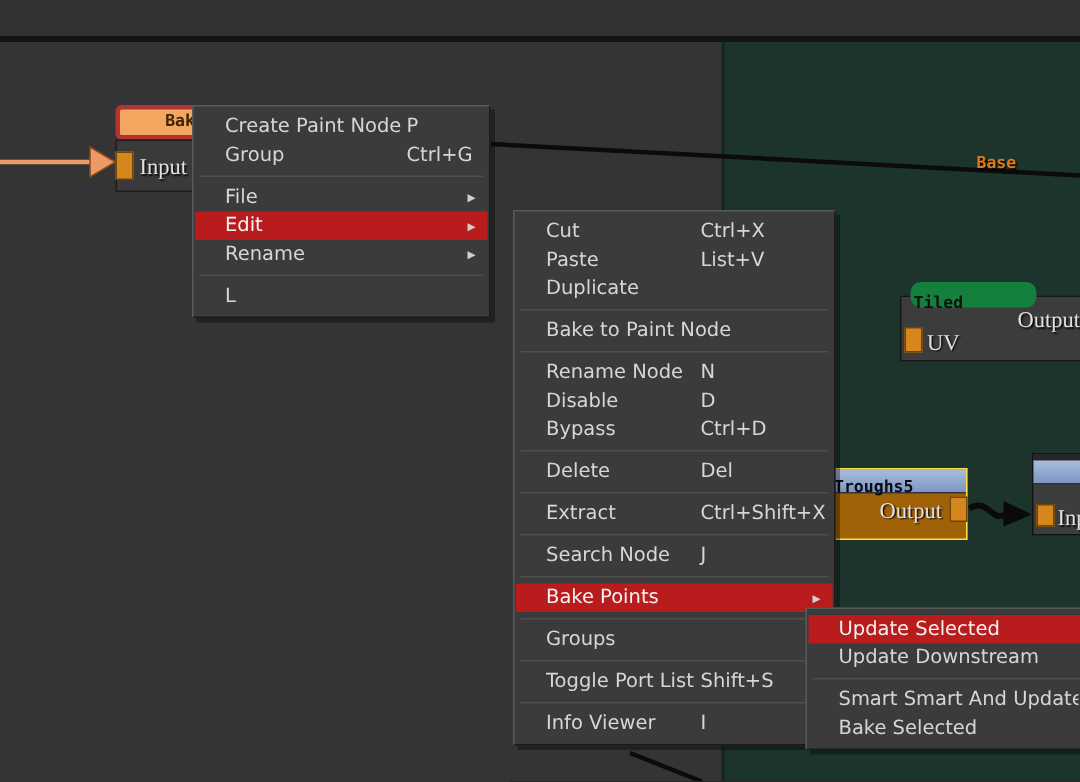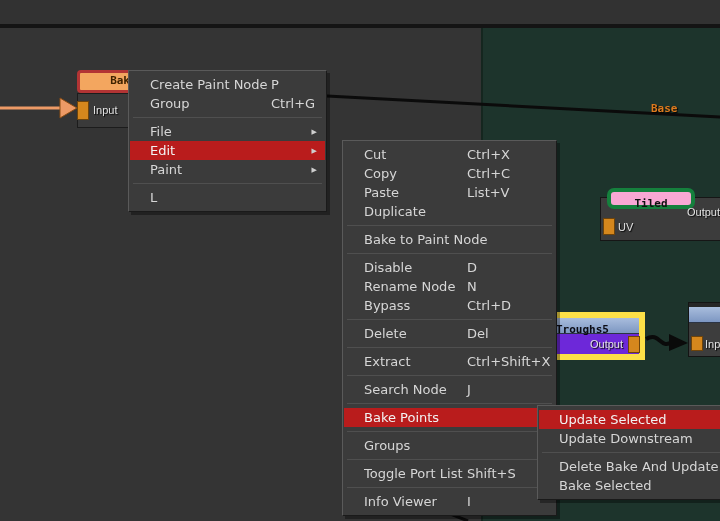--- a/index.html
+++ b/index.html
@@ -22,22 +22,22 @@
   .canvas-right {
     position:absolute; left:481px; top:28px; width:239px; height:493px;
     background:#1d342c; border-left:2px solid #15261f; box-sizing:border-box;
   }
 
   
   svg.wires { position:absolute; left:0; top:0; z-index:3; pointer-events:none; }
 
   
   .node-label {
-    font-family:Liberation Sans, sans-serif;
-    font-size:11px; color:#e2e2e2; text-shadow:1px 1px 1px #0a0a0a;
+    font-family:Liberation Serif, serif;
+    font-size:15px; color:#e2e2e2; text-shadow:1px 1px 1px #0a0a0a;
     white-space:nowrap;
   }
   .port {
     position:absolute; width:12px; background:#d5871d;
     border:1px solid #6e440b; box-sizing:border-box;
   }
 
   .bake-node {
     position:absolute; left:77px; top:70px; width:128px; height:23px; z-index:4;
     background:#f3a65f; border:3px solid #b23434; border-radius:4px; box-sizing:border-box;
@@ -49,21 +49,21 @@
   }
   .bake-body {
     position:absolute; left:77px; top:93px; width:128px; height:35px; z-index:4;
     background:#3a3a3a; border:1px solid #1c1c1c; box-sizing:border-box;
   }
   .bake-body .port { left:-1px; top:7px; height:19px; }
   .bake-body .node-label { position:absolute; left:15px; top:10px; }
 
   .troughs-node {
     position:absolute; left:520px; top:312px; width:125px; height:48px; z-index:4;
-    background:#6d28d9; border:6px solid #fde047; box-sizing:border-box;
+    background:#a16207; border:1px solid #fde047; box-sizing:border-box;
   }
   .blue-header {
     position:absolute; left:0; top:0; right:0; height:15px;
     background:linear-gradient(#a9bddd,#7d97c2);
     border-bottom:1px solid #2c3käs44; border-bottom:1px solid #2c3444;
     text-align:center;
   }
   .blue-header .title {
     font-family:"DejaVu Sans Mono","Liberation Mono",monospace;
     font-size:11px; font-weight:bold; color:#0b0b14; line-height:15px;
@@ -71,22 +71,21 @@
   .troughs-node .out-label { position:absolute; right:16px; top:20px; }
   .troughs-node .port-out { right:-1px; top:18px; height:17px; }
   .troughs-node .in-label { position:absolute; left:2px; top:36px; }
 
   .tiled-node {
     position:absolute; left:600px; top:197px; width:125px; height:44px; z-index:4;
     background:#3c3c3c; border:1px solid #161616; box-sizing:border-box;
   }
   .tiled-node .pill {
     position:absolute; left:6px; top:-10px; width:80px; height:13px;
-    background:#f9a8d4; border:4px solid #15803d; border-radius:7px;
-    text-align:center;
+    background:#15803d; border:2px solid #15803d; border-radius:7px;
   }
   .tiled-node .pill .title {
     font-family:"DejaVu Sans Mono","Liberation Mono",monospace;
     font-size:11px; font-weight:bold; color:#111; line-height:13px;
   }
   .tiled-node .out-label { position:absolute; right:4px; top:8px; }
   .tiled-node .port-uv { left:2px; top:20px; height:17px; }
   .tiled-node .uv-label { position:absolute; left:17px; top:23px; }
 
   .stream-node {
@@ -191,56 +190,52 @@
       <div class="menu-sep"></div>
       <div class="menu-item">
         <span class="label">File</span>
         <span class="arrow">▶</span>
       </div>
       <div class="menu-item highlighted">
         <span class="label">Edit</span>
         <span class="arrow">▶</span>
       </div>
       <div class="menu-item">
-        <span class="label">Paint</span>
+        <span class="label">Rename</span>
         <span class="arrow">▶</span>
       </div>
       <div class="menu-sep"></div>
       <div class="menu-item">
         <span class="shortcut">L</span>
       </div>
     </div>
   <div class="menu menu-edit">
       <div class="menu-item">
         <span class="label">Cut</span>
         <span class="shortcut">Ctrl+X</span>
       </div>
       <div class="menu-item">
-        <span class="label">Copy</span>
-        <span class="shortcut">Ctrl+C</span>
-      </div>
-      <div class="menu-item">
         <span class="label">Paste</span>
         <span class="shortcut">List+V</span>
       </div>
       <div class="menu-item">
         <span class="label">Duplicate</span>
       </div>
       <div class="menu-sep"></div>
       <div class="menu-item">
         <span class="label">Bake to Paint Node</span>
       </div>
       <div class="menu-sep"></div>
       <div class="menu-item">
+        <span class="label">Rename Node</span>
+        <span class="shortcut">N</span>
+      </div>
+      <div class="menu-item">
         <span class="label">Disable</span>
         <span class="shortcut">D</span>
-      </div>
-      <div class="menu-item">
-        <span class="label">Rename Node</span>
-        <span class="shortcut">N</span>
       </div>
       <div class="menu-item">
         <span class="label">Bypass</span>
         <span class="shortcut">Ctrl+D</span>
       </div>
       <div class="menu-sep"></div>
       <div class="menu-item">
         <span class="label">Delete</span>
         <span class="shortcut">Del</span>
       </div>
@@ -277,20 +272,20 @@
     </div>
   <div class="menu menu-bake">
       <div class="menu-item highlighted">
         <span class="label">Update Selected</span>
       </div>
       <div class="menu-item">
         <span class="label">Update Downstream</span>
       </div>
       <div class="menu-sep"></div>
       <div class="menu-item">
-        <span class="label">Delete Bake And Update</span>
+        <span class="label">Smart Smart And Update</span>
       </div>
       <div class="menu-item">
         <span class="label">Bake Selected</span>
       </div>
     </div>
 
 </div>
 
 </body></html>

